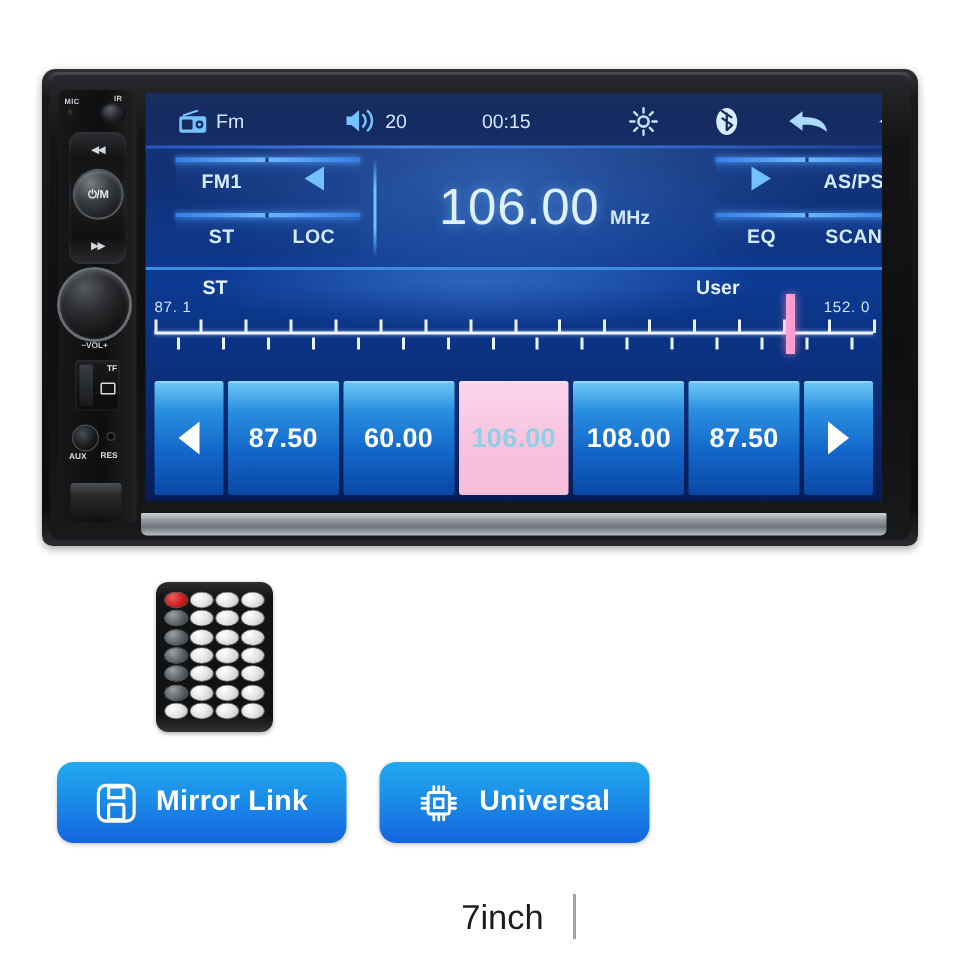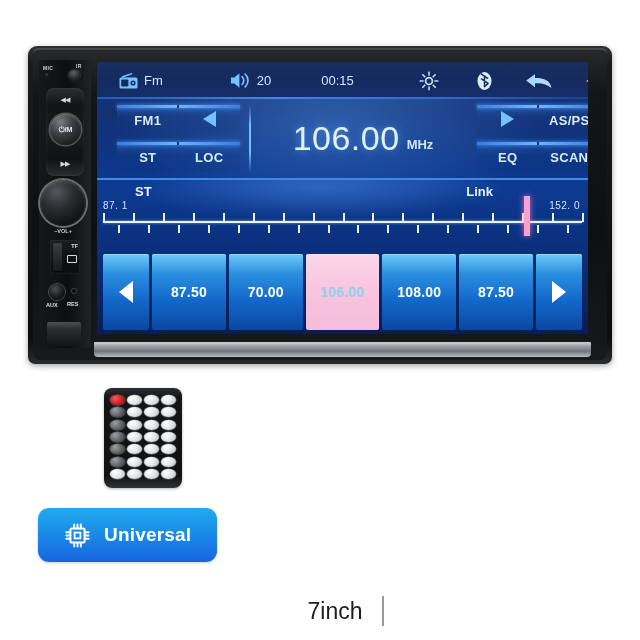--- a/index.html
+++ b/index.html
@@ -153,21 +153,21 @@
   .tickMaj{position:absolute;top:33px;width:2px;height:9px;background:#eaf4ff;}
   .tickMin{position:absolute;top:45px;width:2px;height:8px;background:#eaf4ff;}
   .cursor{position:absolute;top:16px;width:6px;height:40px;background:#ff9fd0;box-shadow:0 0 6px rgba(255,140,200,.75);}
 
   
   .presetzone{position:absolute;left:0;right:0;top:188px;bottom:0;display:flex;padding:4px 6px;gap:3px;}
   .pbtn{
     flex:1;position:relative;border-radius:2px;
     background:linear-gradient(180deg,#6fc9f5 0%,#2a8fe0 26%,#1267c9 62%,#0b47a4 100%);
     display:flex;align-items:center;justify-content:center;
-    color:#ffffff;font-size:14px;font-weight:bold;letter-spacing:.2px;
+    color:#ffffff;font-size:18px;font-weight:bold;letter-spacing:.2px;
     box-shadow:inset 0 1px 0 rgba(255,255,255,.35);
   }
   .pbtn.nav{flex:0 0 46px;}
   .pbtn.active{background:linear-gradient(180deg,#fcd6ea 0%,#f8c4e0 50%,#f6bcdb 100%);color:#8fd0e8;}
   .chevL,.chevR{width:0;height:0;}
   .chevL{border-top:11px solid transparent;border-bottom:11px solid transparent;border-right:14px solid #ffffff;}
   .chevR{border-top:11px solid transparent;border-bottom:11px solid transparent;border-left:14px solid #ffffff;}
 
   .chromeStrip{
     position:absolute;left:66px;right:21px;bottom:7px;height:15px;
@@ -326,21 +326,21 @@
           </div>
           <div class="tbtn">
             <div class="tcell">EQ</div>
             <div class="tcell">SCAN</div>
           </div>
         </div>
       </div>
 
       <div class="scalezone">
         <div class="scaleST">ST</div>
-        <div class="scaleUser">Link</div>
+        <div class="scaleUser">User</div>
         <div class="scaleLo">87. 1</div>
         <div class="scaleHi">152. 0</div>
         <div class="axis"></div>
         <div id="ticks">
             <div class="tickMaj" style="left: 1.2%;"></div>
             <div class="tickMin" style="left: 4.25%;"></div>
             <div class="tickMaj" style="left: 7.3%;"></div>
             <div class="tickMin" style="left: 10.35%;"></div>
             <div class="tickMaj" style="left: 13.4%;"></div>
             <div class="tickMin" style="left: 16.45%;"></div>
@@ -373,21 +373,21 @@
             <div class="tickMaj" style="left: 98.8%;"></div>
           </div>
         <div class="cursor" id="cursor" style="left: 87%;"></div>
       </div>
 
       <div class="presetzone" id="presetzone">
           <div class="pbtn nav">
             <span class="chevL"></span>
           </div>
           <div class="pbtn">87.50</div>
-          <div class="pbtn">70.00</div>
+          <div class="pbtn">60.00</div>
           <div class="pbtn active">106.00</div>
           <div class="pbtn">108.00</div>
           <div class="pbtn">87.50</div>
           <div class="pbtn nav">
             <span class="chevR"></span>
           </div>
         </div>
     </div>
 
   </div>
@@ -421,20 +421,28 @@
       <div class="rk"></div>
       <div class="rk"></div>
       <div class="rk"></div>
       <div class="rk"></div>
       <div class="rk"></div>
       <div class="rk"></div>
     </div>
 </div>
 
 <div class="badges">
+  <div class="badge">
+    <svg width="27" height="27" viewBox="0 0 27 27">
+      <rect x="1.6" y="1.6" width="23.8" height="23.8" rx="5" fill="none" stroke="#ffffff" stroke-width="2.1"></rect>
+      <path d="M8.4 2.6 h10.2 v7.1 H8.4 Z" fill="none" stroke="#ffffff" stroke-width="2.1"></path>
+      <rect x="8.4" y="14.2" width="10.2" height="10.2" rx="1.4" fill="none" stroke="#ffffff" stroke-width="2.1"></rect>
+    </svg>
+    <span class="blabel">Mirror Link</span>
+  </div>
   <div class="badge">
     <svg width="27" height="27" viewBox="0 0 27 27">
       <rect x="6.4" y="6.4" width="14.2" height="14.2" rx="1.6" fill="none" stroke="#ffffff" stroke-width="2"></rect>
       <rect x="10.6" y="10.6" width="5.8" height="5.8" fill="none" stroke="#ffffff" stroke-width="1.8"></rect>
       <g stroke="#ffffff" stroke-width="1.9" stroke-linecap="round">
         <path d="M10.2 6.4V2.4"></path>
           <path d="M13.5 6.4V2.4"></path>
           <path d="M16.8 6.4V2.4"></path>
         <path d="M10.2 24.6v-4"></path>
           <path d="M13.5 24.6v-4"></path>

